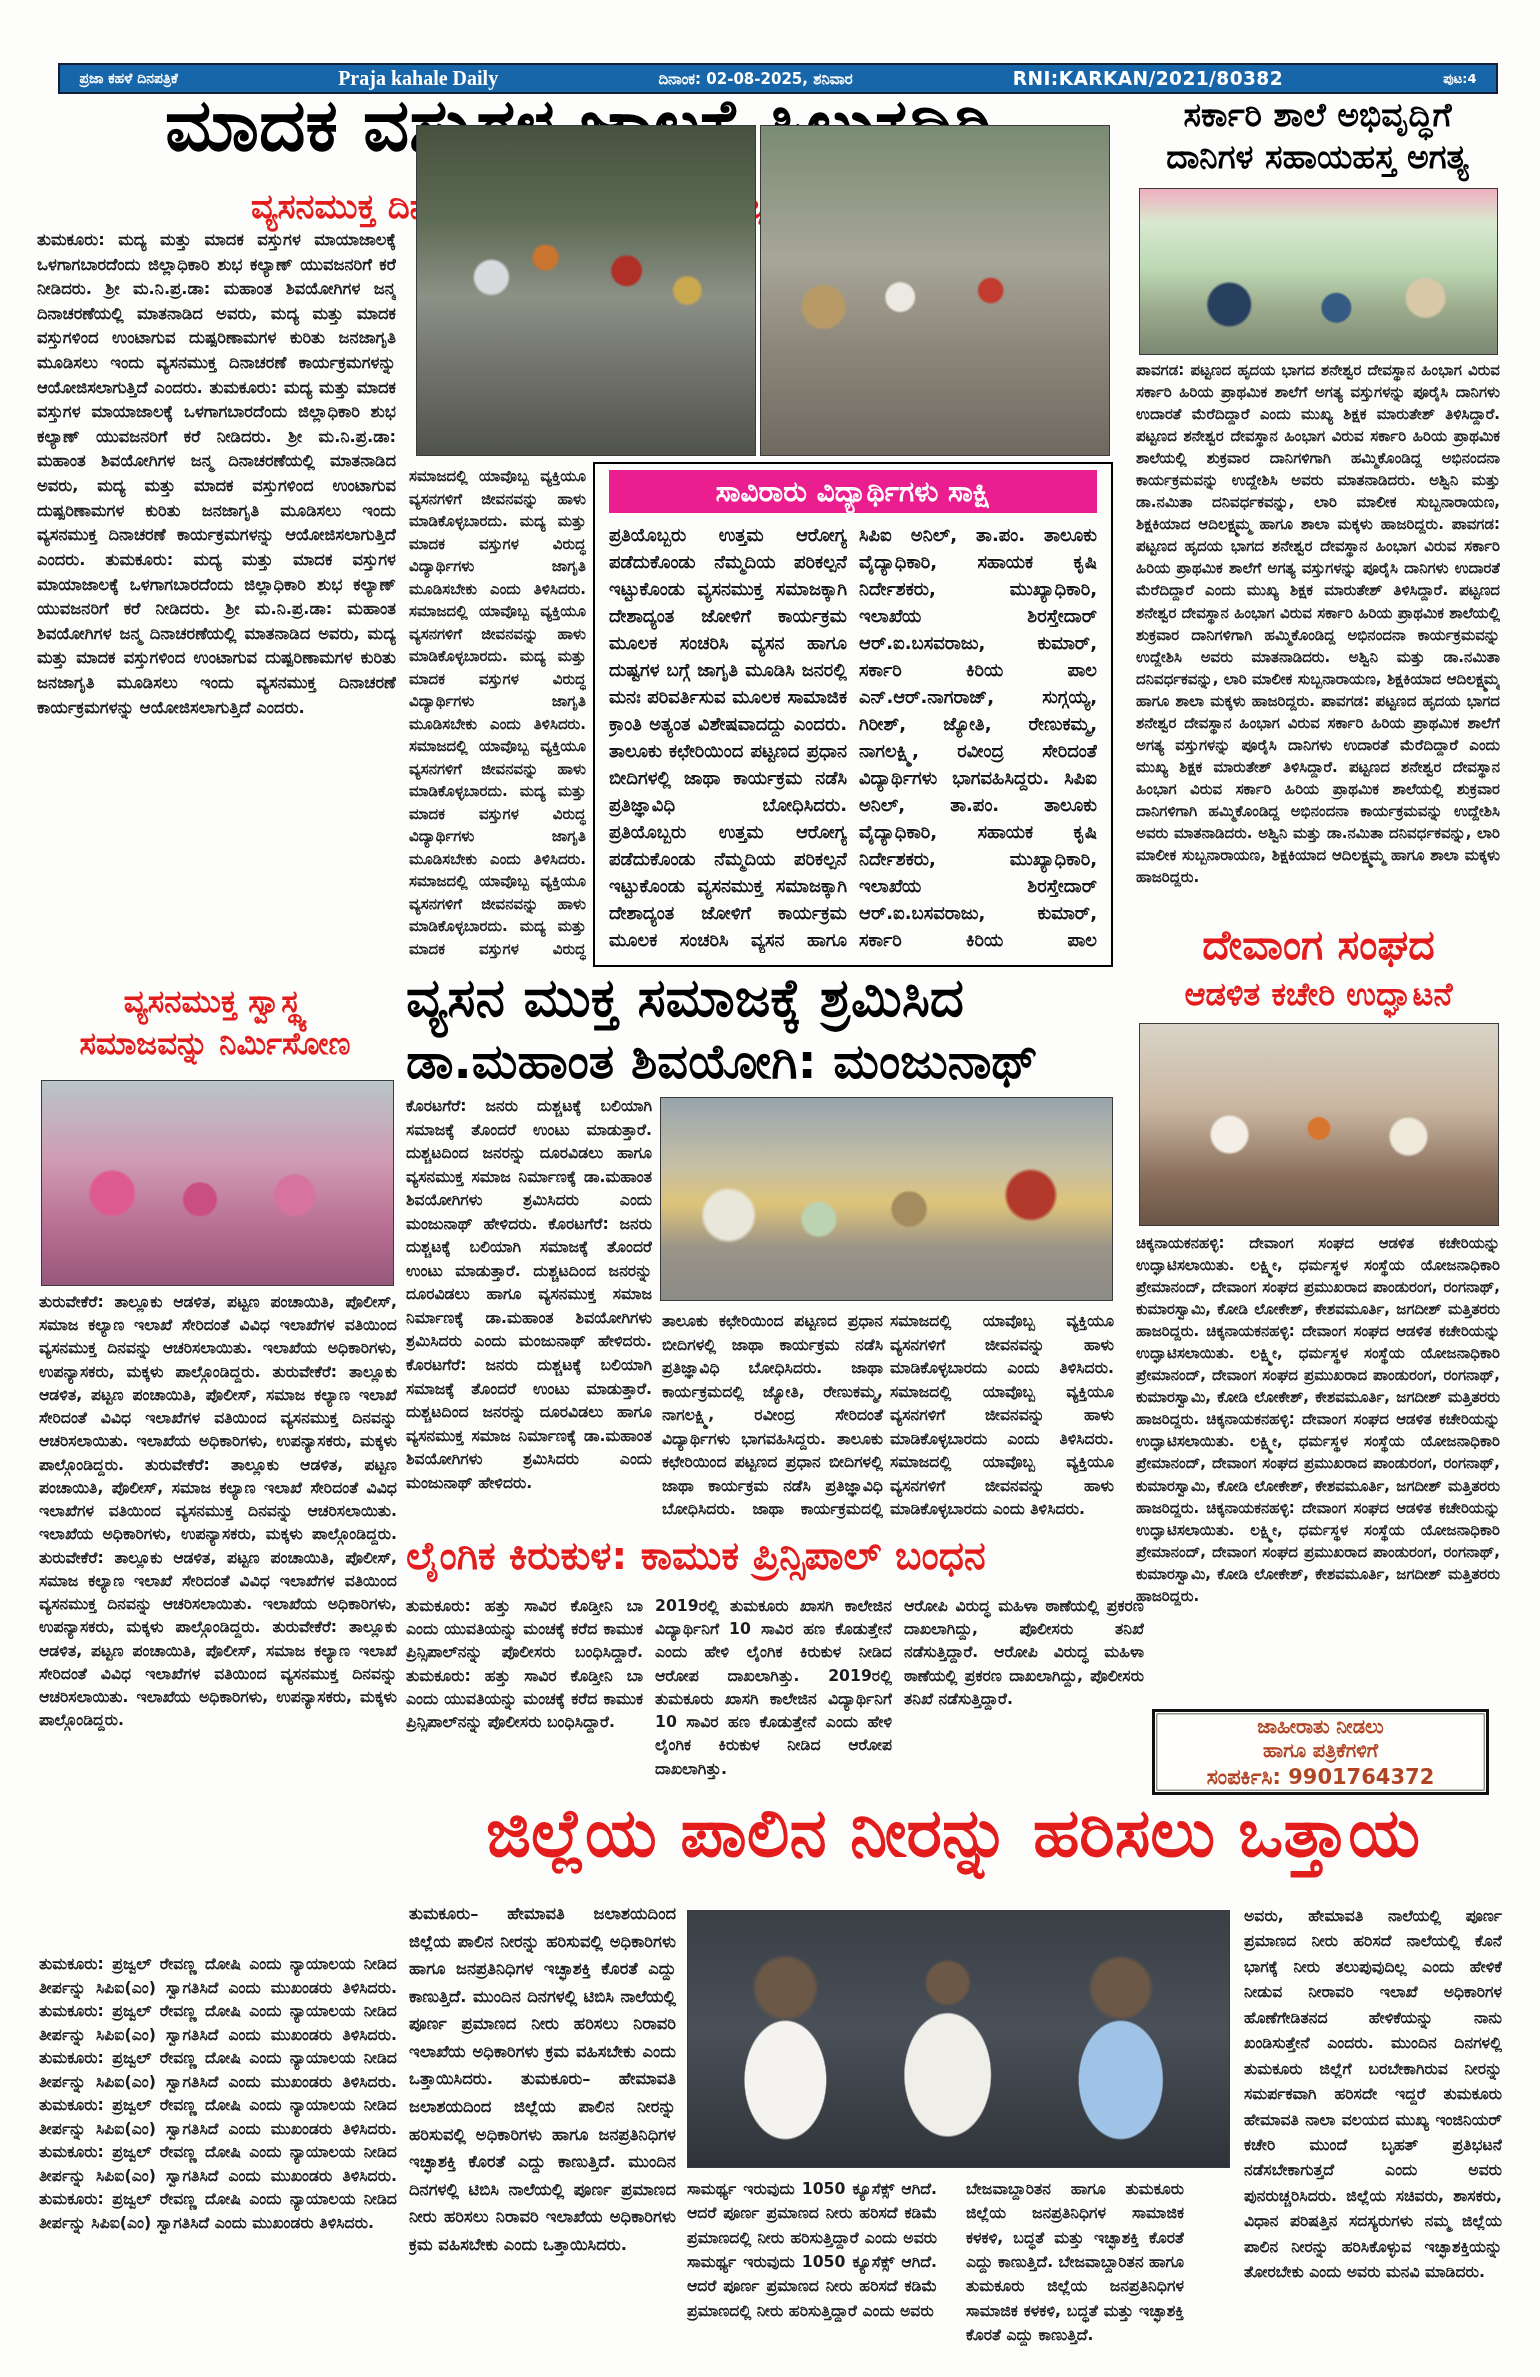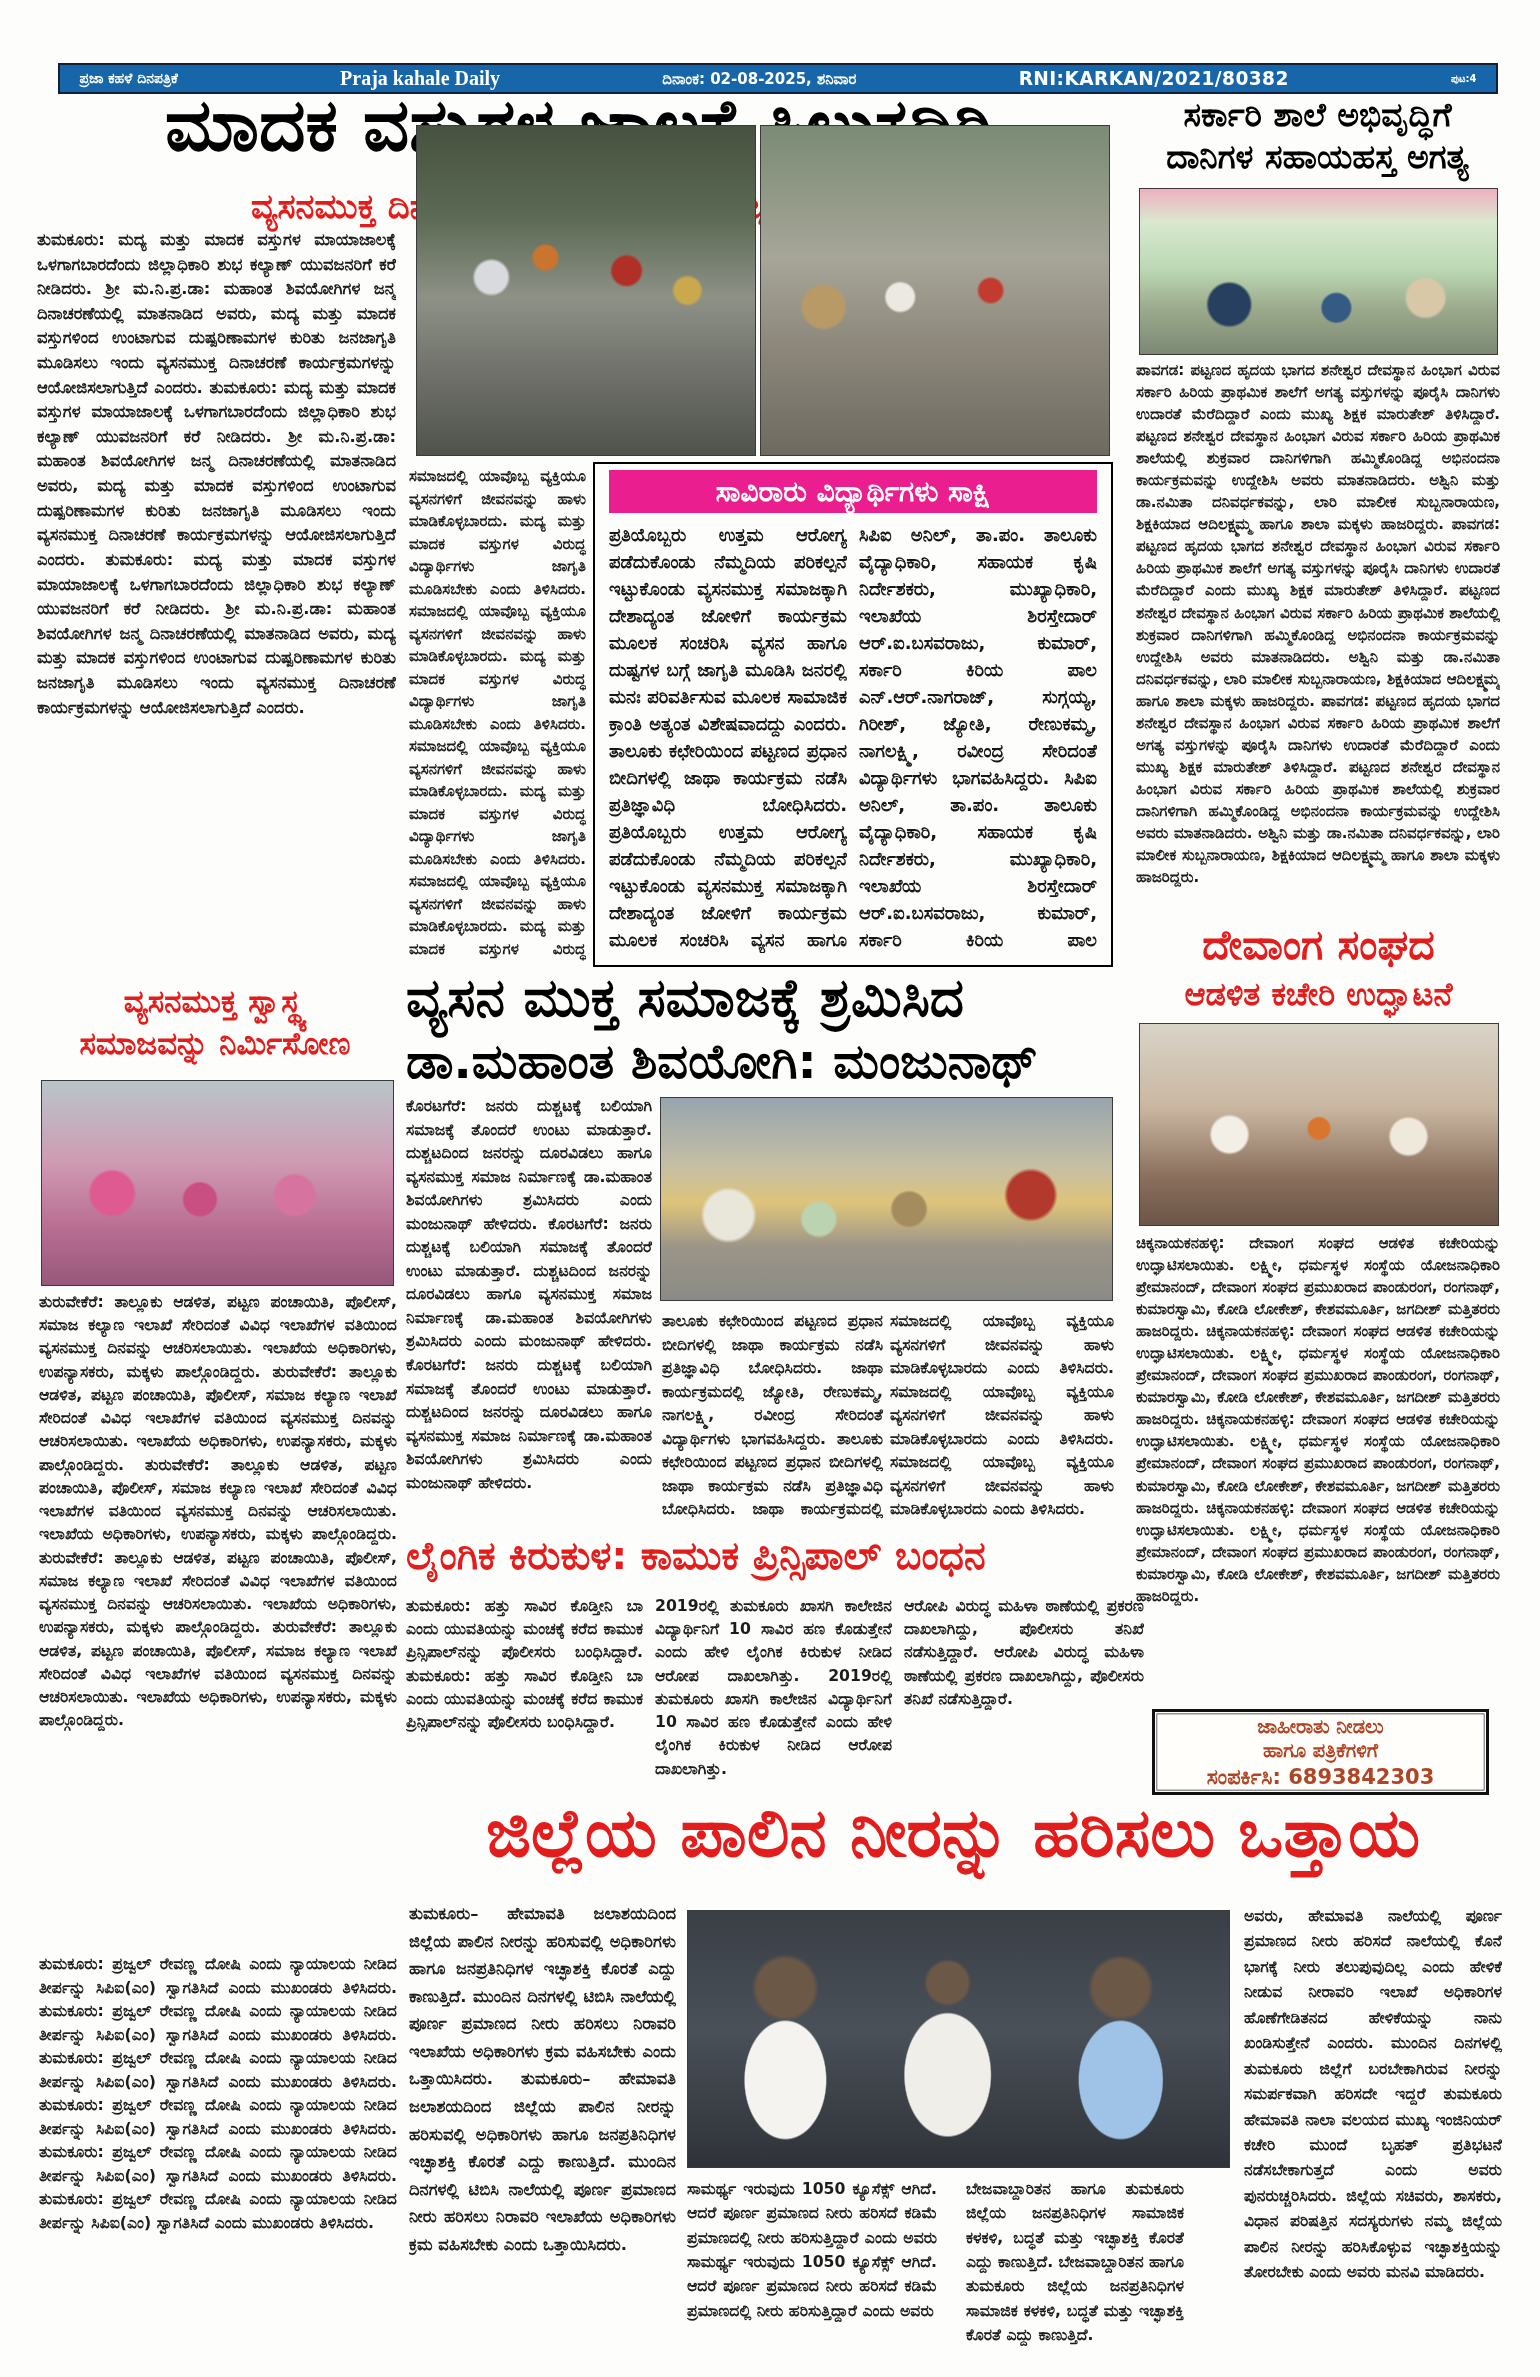--- a/index.html
+++ b/index.html
@@ -8,21 +8,21 @@
   [data-name]{box-sizing:border-box;}
 
   
   .mast{position:absolute;left:58px;top:63px;width:1440px;height:31px;background:#1766aa;
         border:2.2px solid #121f36;display:flex;align-items:center;justify-content:space-between;
         padding:0 19.4px;color:#ffffff;}
   .mast .k{font-size:14px;font-weight:600;}
   .mast .brand{font-family:Liberation Serif, serif;font-size:20px;font-weight:700;}
   .mast .date{font-size:15px;font-weight:600;}
   .mast .rni{font-size:18.6px;font-weight:700;letter-spacing:0.4px;}
-  .mast .pg{font-size:10px;font-weight:600;text-align:right;}
+  .mast .pg{font-size:13px;font-weight:600;text-align:right;}
 
   
   .h-main{position:absolute;left:30px;top:88px;width:1097px;text-align:center;
           font-size:72px;line-height:1.05;font-weight:700;color:#000;}
   .h-sub{position:absolute;left:60px;top:186px;width:1038px;text-align:center;
          font-size:34px;font-weight:700;color:#e31c1c;}
   .h-school{position:absolute;left:1132px;top:94px;width:371px;text-align:center;
             font-size:33px;line-height:1.28;font-weight:700;color:#000;}
   .h-health{position:absolute;left:43px;top:981px;width:344px;text-align:center;
             font-size:31px;line-height:1.35;font-weight:700;color:#e31c1c;}
@@ -165,21 +165,21 @@
   <div class="h-devanga" data-name="devanga-headline">
     <div class="l1" data-name="devanga-headline-line1">ದೇವಾಂಗ ಸಂಘದ</div>
     <div class="l2" data-name="devanga-headline-line2">ಆಡಳಿತ ಕಚೇರಿ ಉದ್ಘಾಟನೆ</div>
   </div>
   <div class="photo ph-devanga" data-name="inauguration-group-photo"></div>
   <div class="txt t-devanga" data-name="devanga-body-column">ಚಿಕ್ಕನಾಯಕನಹಳ್ಳಿ: ದೇವಾಂಗ ಸಂಘದ ಆಡಳಿತ ಕಚೇರಿಯನ್ನು ಉದ್ಘಾಟಿಸಲಾಯಿತು. ಲಕ್ಷ್ಮೀ, ಧರ್ಮಸ್ಥಳ ಸಂಸ್ಥೆಯ ಯೋಜನಾಧಿಕಾರಿ ಪ್ರೇಮಾನಂದ್, ದೇವಾಂಗ ಸಂಘದ ಪ್ರಮುಖರಾದ ಪಾಂಡುರಂಗ, ರಂಗನಾಥ್, ಕುಮಾರಸ್ವಾಮಿ, ಕೋಡಿ ಲೋಕೇಶ್, ಕೇಶವಮೂರ್ತಿ, ಜಗದೀಶ್ ಮತ್ತಿತರರು ಹಾಜರಿದ್ದರು. ಚಿಕ್ಕನಾಯಕನಹಳ್ಳಿ: ದೇವಾಂಗ ಸಂಘದ ಆಡಳಿತ ಕಚೇರಿಯನ್ನು ಉದ್ಘಾಟಿಸಲಾಯಿತು. ಲಕ್ಷ್ಮೀ, ಧರ್ಮಸ್ಥಳ ಸಂಸ್ಥೆಯ ಯೋಜನಾಧಿಕಾರಿ ಪ್ರೇಮಾನಂದ್, ದೇವಾಂಗ ಸಂಘದ ಪ್ರಮುಖರಾದ ಪಾಂಡುರಂಗ, ರಂಗನಾಥ್, ಕುಮಾರಸ್ವಾಮಿ, ಕೋಡಿ ಲೋಕೇಶ್, ಕೇಶವಮೂರ್ತಿ, ಜಗದೀಶ್ ಮತ್ತಿತರರು ಹಾಜರಿದ್ದರು. ಚಿಕ್ಕನಾಯಕನಹಳ್ಳಿ: ದೇವಾಂಗ ಸಂಘದ ಆಡಳಿತ ಕಚೇರಿಯನ್ನು ಉದ್ಘಾಟಿಸಲಾಯಿತು. ಲಕ್ಷ್ಮೀ, ಧರ್ಮಸ್ಥಳ ಸಂಸ್ಥೆಯ ಯೋಜನಾಧಿಕಾರಿ ಪ್ರೇಮಾನಂದ್, ದೇವಾಂಗ ಸಂಘದ ಪ್ರಮುಖರಾದ ಪಾಂಡುರಂಗ, ರಂಗನಾಥ್, ಕುಮಾರಸ್ವಾಮಿ, ಕೋಡಿ ಲೋಕೇಶ್, ಕೇಶವಮೂರ್ತಿ, ಜಗದೀಶ್ ಮತ್ತಿತರರು ಹಾಜರಿದ್ದರು. ಚಿಕ್ಕನಾಯಕನಹಳ್ಳಿ: ದೇವಾಂಗ ಸಂಘದ ಆಡಳಿತ ಕಚೇರಿಯನ್ನು ಉದ್ಘಾಟಿಸಲಾಯಿತು. ಲಕ್ಷ್ಮೀ, ಧರ್ಮಸ್ಥಳ ಸಂಸ್ಥೆಯ ಯೋಜನಾಧಿಕಾರಿ ಪ್ರೇಮಾನಂದ್, ದೇವಾಂಗ ಸಂಘದ ಪ್ರಮುಖರಾದ ಪಾಂಡುರಂಗ, ರಂಗನಾಥ್, ಕುಮಾರಸ್ವಾಮಿ, ಕೋಡಿ ಲೋಕೇಶ್, ಕೇಶವಮೂರ್ತಿ, ಜಗದೀಶ್ ಮತ್ತಿತರರು ಹಾಜರಿದ್ದರು.</div>
 
   <div class="adbox" data-name="ad-contact-box">
     <div class="a1" data-name="ad-box-line1">ಜಾಹೀರಾತು ನೀಡಲು</div>
     <div class="a2" data-name="ad-box-line2">ಹಾಗೂ ಪತ್ರಿಕೆಗಳಿಗೆ</div>
-    <div class="a3" data-name="ad-box-phone">ಸಂಪರ್ಕಿಸಿ: 6893842303</div>
+    <div class="a3" data-name="ad-box-phone">ಸಂಪರ್ಕಿಸಿ: 9901764372</div>
   </div>
 
   <div class="h-health" data-name="health-headline">
     <div data-name="health-headline-line1">ವ್ಯಸನಮುಕ್ತ ಸ್ವಾಸ್ಥ್ಯ</div>
     <div data-name="health-headline-line2">ಸಮಾಜವನ್ನು ನಿರ್ಮಿಸೋಣ</div>
   </div>
   <div class="photo ph-health" data-name="women-group-photo"></div>
   <div class="txt t-health" data-name="health-body-column">ತುರುವೇಕೆರೆ: ತಾಲ್ಲೂಕು ಆಡಳಿತ, ಪಟ್ಟಣ ಪಂಚಾಯಿತಿ, ಪೊಲೀಸ್, ಸಮಾಜ ಕಲ್ಯಾಣ ಇಲಾಖೆ ಸೇರಿದಂತೆ ವಿವಿಧ ಇಲಾಖೆಗಳ ವತಿಯಿಂದ ವ್ಯಸನಮುಕ್ತ ದಿನವನ್ನು ಆಚರಿಸಲಾಯಿತು. ಇಲಾಖೆಯ ಅಧಿಕಾರಿಗಳು, ಉಪನ್ಯಾಸಕರು, ಮಕ್ಕಳು ಪಾಲ್ಗೊಂಡಿದ್ದರು. ತುರುವೇಕೆರೆ: ತಾಲ್ಲೂಕು ಆಡಳಿತ, ಪಟ್ಟಣ ಪಂಚಾಯಿತಿ, ಪೊಲೀಸ್, ಸಮಾಜ ಕಲ್ಯಾಣ ಇಲಾಖೆ ಸೇರಿದಂತೆ ವಿವಿಧ ಇಲಾಖೆಗಳ ವತಿಯಿಂದ ವ್ಯಸನಮುಕ್ತ ದಿನವನ್ನು ಆಚರಿಸಲಾಯಿತು. ಇಲಾಖೆಯ ಅಧಿಕಾರಿಗಳು, ಉಪನ್ಯಾಸಕರು, ಮಕ್ಕಳು ಪಾಲ್ಗೊಂಡಿದ್ದರು. ತುರುವೇಕೆರೆ: ತಾಲ್ಲೂಕು ಆಡಳಿತ, ಪಟ್ಟಣ ಪಂಚಾಯಿತಿ, ಪೊಲೀಸ್, ಸಮಾಜ ಕಲ್ಯಾಣ ಇಲಾಖೆ ಸೇರಿದಂತೆ ವಿವಿಧ ಇಲಾಖೆಗಳ ವತಿಯಿಂದ ವ್ಯಸನಮುಕ್ತ ದಿನವನ್ನು ಆಚರಿಸಲಾಯಿತು. ಇಲಾಖೆಯ ಅಧಿಕಾರಿಗಳು, ಉಪನ್ಯಾಸಕರು, ಮಕ್ಕಳು ಪಾಲ್ಗೊಂಡಿದ್ದರು. ತುರುವೇಕೆರೆ: ತಾಲ್ಲೂಕು ಆಡಳಿತ, ಪಟ್ಟಣ ಪಂಚಾಯಿತಿ, ಪೊಲೀಸ್, ಸಮಾಜ ಕಲ್ಯಾಣ ಇಲಾಖೆ ಸೇರಿದಂತೆ ವಿವಿಧ ಇಲಾಖೆಗಳ ವತಿಯಿಂದ ವ್ಯಸನಮುಕ್ತ ದಿನವನ್ನು ಆಚರಿಸಲಾಯಿತು. ಇಲಾಖೆಯ ಅಧಿಕಾರಿಗಳು, ಉಪನ್ಯಾಸಕರು, ಮಕ್ಕಳು ಪಾಲ್ಗೊಂಡಿದ್ದರು. ತುರುವೇಕೆರೆ: ತಾಲ್ಲೂಕು ಆಡಳಿತ, ಪಟ್ಟಣ ಪಂಚಾಯಿತಿ, ಪೊಲೀಸ್, ಸಮಾಜ ಕಲ್ಯಾಣ ಇಲಾಖೆ ಸೇರಿದಂತೆ ವಿವಿಧ ಇಲಾಖೆಗಳ ವತಿಯಿಂದ ವ್ಯಸನಮುಕ್ತ ದಿನವನ್ನು ಆಚರಿಸಲಾಯಿತು. ಇಲಾಖೆಯ ಅಧಿಕಾರಿಗಳು, ಉಪನ್ಯಾಸಕರು, ಮಕ್ಕಳು ಪಾಲ್ಗೊಂಡಿದ್ದರು.</div>
 
   <div class="h-mahanta" data-name="mahanta-headline">

